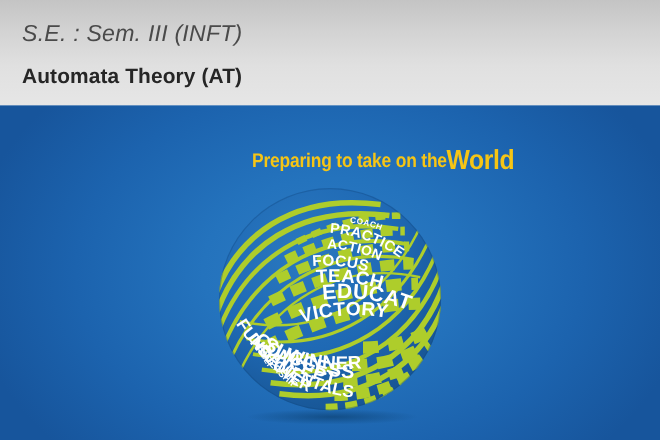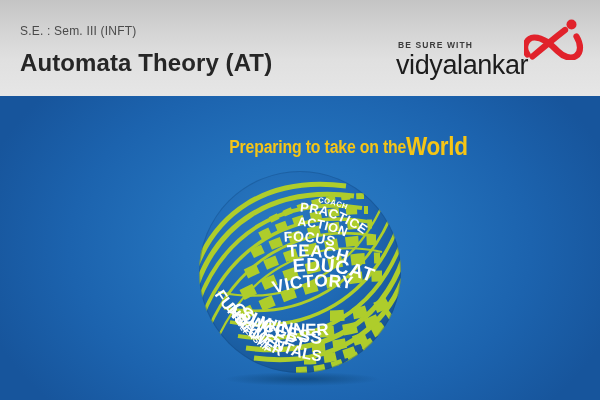--- a/index.html
+++ b/index.html
@@ -26,33 +26,34 @@
     height: 96px;
     background: linear-gradient(180deg, #c4c4c4 0%, #d2d2d2 28%, #e0e0e0 62%, #e6e6e6 100%);
   }
   #header-left {
     position: absolute;
     left: 20px;
     top: 20px;
     width: 330px;
   }
   #course-line {
-    font-size: 12px;
+    font-size: 21px;
     color: #4a4a4a;
     letter-spacing: 0.2px;
     line-height: 22px;
     white-space: nowrap;
+    font-style: italic;
   }
   #subject-line {
-    font-size: 24px;
+    font-size: 19px;
     font-weight: bold;
     color: #262626;
     letter-spacing: 0.1px;
     line-height: 26px;
-    margin-top: 8px;
+    margin-top: 15px;
     white-space: nowrap;
   }
 
   
   #logo-block {
     position: absolute;
     right: 14px;
     top: 18px;
     width: 190px;
     height: 62px;
@@ -140,38 +141,20 @@
 
 <div id="page">
 
   <div id="header">
 
     <div id="header-left">
       <div id="course-line">S.E. : Sem. III (INFT)</div>
       <div id="subject-line">Automata Theory (AT)</div>
     </div>
 
-    <div id="logo-block">
-      <div id="logo-tagline">BE SURE WITH</div>
-      <div id="logo-wordmark">vidyalankar</div>
-
-      <svg id="logo-mark" viewBox="0 0 62 42">
-
-        <path d="M3.5 36.5
-                 C -1.5 30.0, 2.0 20.0, 10.0 19.5
-                 C 19.0 19.0, 27.0 26.5, 33.5 33.0
-                 C 39.5 39.0, 47.0 41.5, 52.0 38.0
-                 C 57.5 34.2, 57.0 26.0, 52.5 18.5" fill="none" stroke="#e1222b" stroke-width="6.2" stroke-linecap="round"></path>
-
-        <path d="M8.5 38.5
-                 C 18.0 30.5, 30.0 20.5, 41.0 12.0" fill="none" stroke="#e1222b" stroke-width="6.2" stroke-linecap="round"></path>
-
-        <circle cx="47.5" cy="6.5" r="5.0" fill="#e1222b"></circle>
-      </svg>
-    </div>
   </div>
 
   <div id="panel">
 
     <div id="tagline">
       <span class="tag-small">Preparing to take on the </span><span class="tag-big">World</span>
     </div>
 
     <div id="globe-wrap">
       <svg id="globe-svg" width="208" height="220" viewBox="0 0 208 220">

